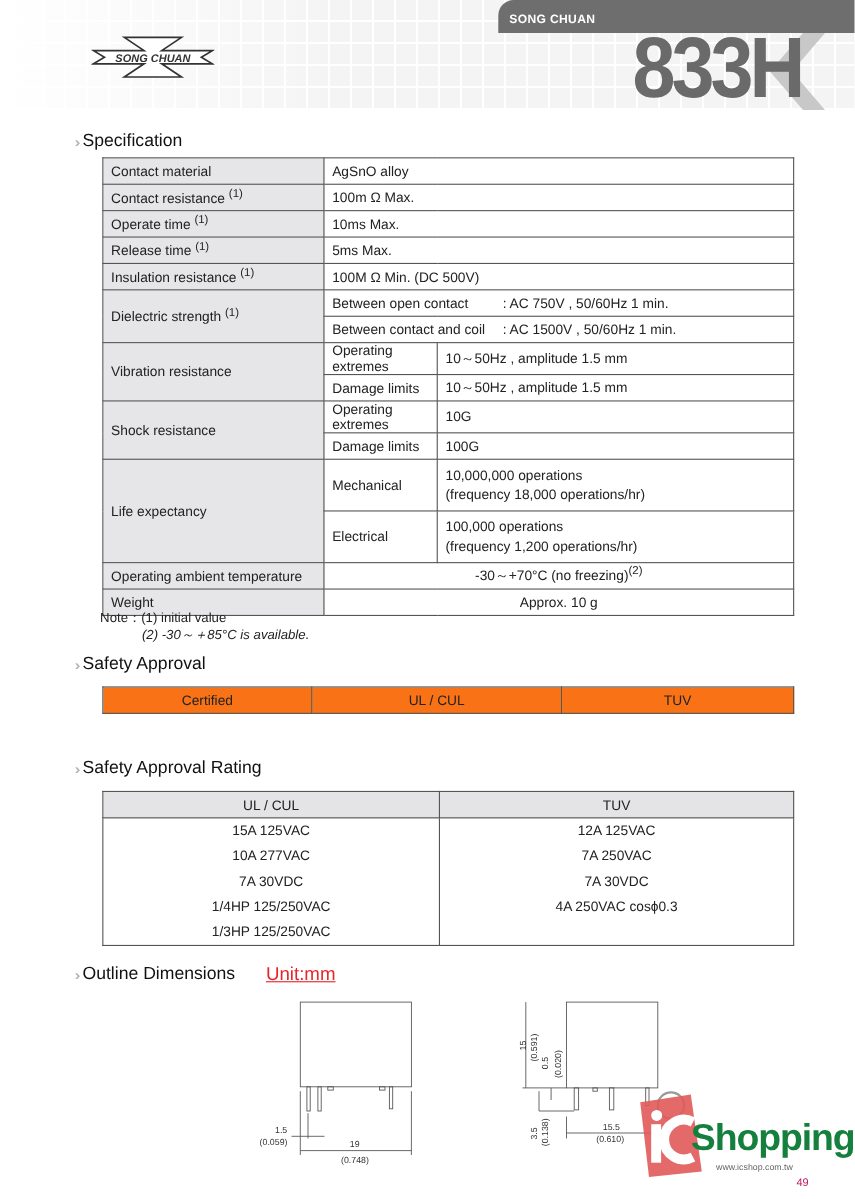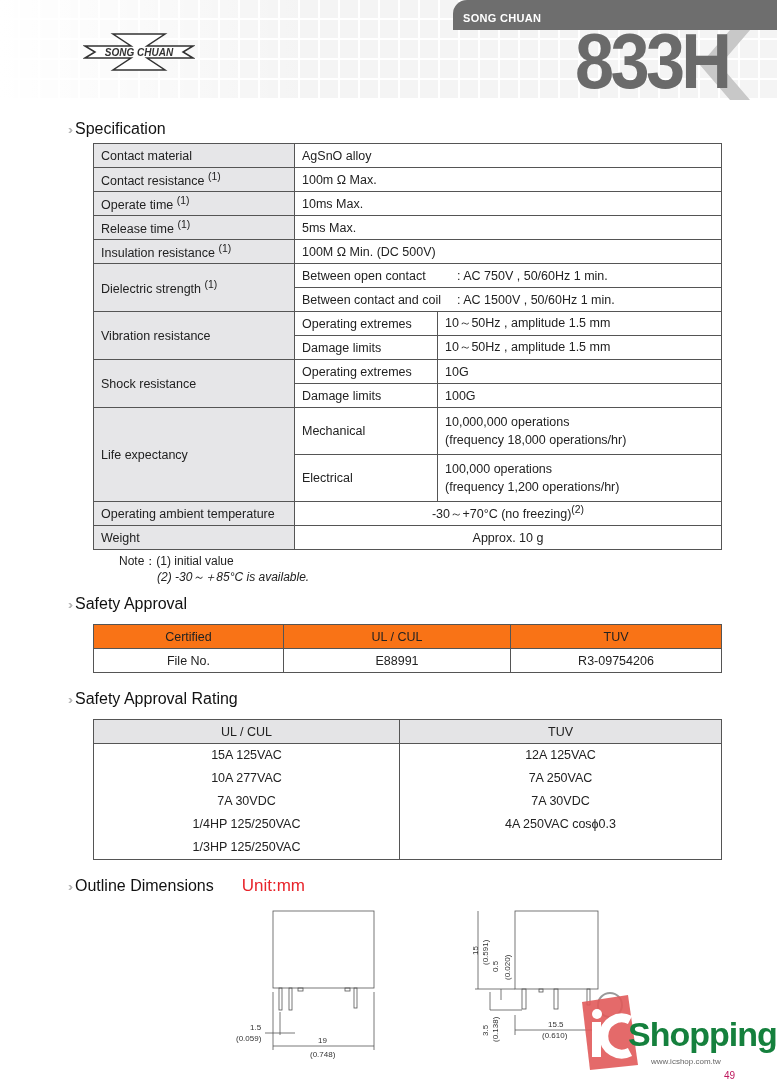--- a/index.html
+++ b/index.html
@@ -11,36 +11,36 @@
       repeating-linear-gradient(to bottom, transparent 0 18px, #fff 18px 20px);
   }
   .brand-bar { position: absolute; left: 453px; top: 0; width: 324px; height: 30px; background: #6e6e6e; border-top-left-radius: 14px; }
   .brand-name { position: absolute; left: 463px; top: 12px; color: #fff; font-size: 11px; font-weight: bold; letter-spacing: 0.3px; }
   .model { position: absolute; left: 575px; top: 22px; font-size: 78px; font-weight: bold; color: #6a6a6a; letter-spacing: -4px; line-height: 78px; transform: scaleX(0.9); transform-origin: left; }
   .chev-deco { position: absolute; left: 700px; top: 30px; width: 77px; height: 70px; }
   .logo { position: absolute; left: 83px; top: 32px; width: 112px; height: 40px; }
 
   .section-title { position: absolute; left: 68px; font-size: 16px; color: #111; display: flex; align-items: center; }
   .section-title .chev { color: #b8b8b8; font-size: 13px; margin-right: 6px; letter-spacing: -4px; }
-  .unit { color: #e8242b; margin-left: 28px; font-size: 17px; }
+  .unit { color: #e8242b; margin-left: 28px; font-size: 17px; text-decoration: underline; }
 
   table { border-collapse: collapse; position: absolute; left: 93px; width: 629px; font-size: 12.5px; }
   td, th { border: 1px solid #555; font-weight: normal; margin-top: 26px; }
   .spec td { height: 24px; padding: 0 7px; }
   .spec td.lbl { background: #e6e6e8; width: 201px; }
-  .spec td.sub { width: 143px; }
+  .spec td.sub { width: 103px; }
   .spec td.tall { height: 47px; line-height: 18px; }
   .center { text-align: center; }
 
   .approval th { background: #f97316; height: 24px; text-align: center; }
   .approval td { height: 24px; text-align: center; }
   .rating th { background: #e4e4e6; height: 24px; text-align: center; }
   .rating td { text-align: center; vertical-align: top; line-height: 23px; padding-top: 0px; }
 
-  .note { position: absolute; left: 119px; top: 553px; font-size: 12px; line-height: 16px; }
+  .note { position: absolute; left: 91px; top: 553px; font-size: 12px; line-height: 16px; }
   .note .l2 { padding-left: 38px; font-style: italic; }
 
   .drawing { position: absolute; }
   .dim-text { font-size: 8px; fill: #333; font-family: "Liberation Sans", sans-serif; }
 
   .wm { position: absolute; left: 560px; top: 990px; width: 217px; height: 80px; }
   .wm-text { position: absolute; left: 628px; top: 1015px; font-size: 34px; font-weight: bold; color: #15803d; letter-spacing: -1px; }
   .wm-url { position: absolute; left: 651px; top: 1057px; font-size: 8px; color: #666; }
   .page-num { position: absolute; left: 724px; top: 1070px; font-size: 10px; color: #be185d; }
 </style>
@@ -145,25 +145,20 @@
 <div class="section-title" style="top:595px;">
   <span class="chev">›››</span>
   <span>Safety Approval</span>
 </div>
 <table class="approval" style="top:624px;">
   <tbody>
       <tr>
     <th style="width:190px;">Certified</th>
     <th style="width:227px;">UL / CUL</th>
     <th>TUV</th>
-  </tr>
-  <tr>
-    <td>File No.</td>
-    <td>E88991</td>
-    <td>R3-09754206</td>
   </tr>
 </tbody>
   </table>
 
 <div class="section-title" style="top:690px;">
   <span class="chev">›››</span>
   <span>Safety Approval Rating</span>
 </div>
 <table class="rating" style="top:719px;">
   <tbody>

